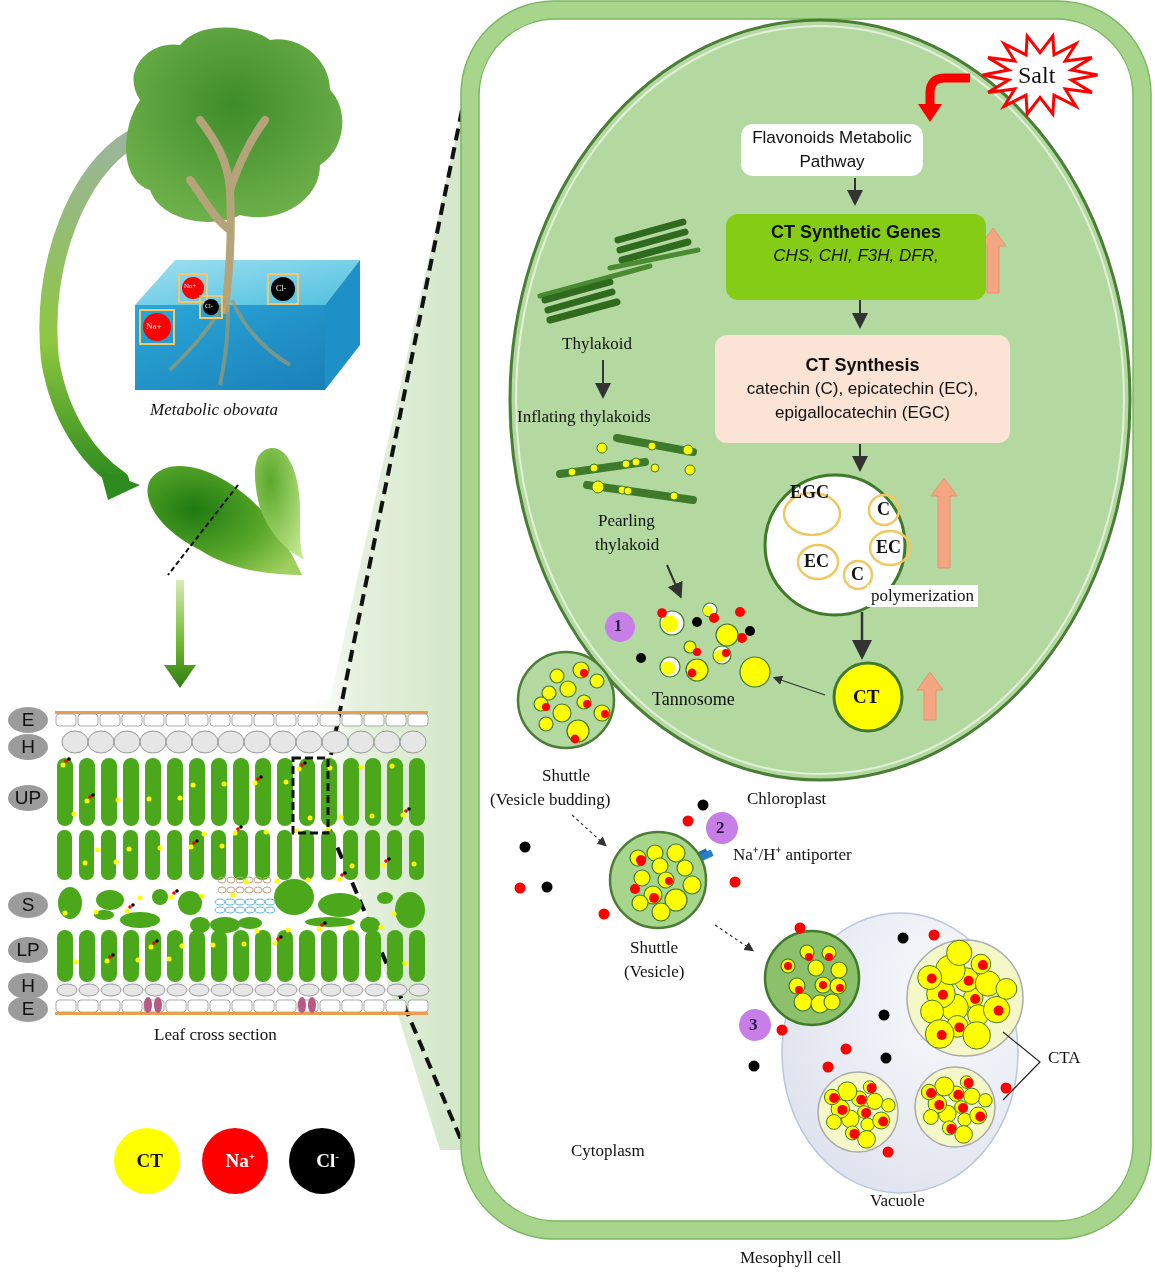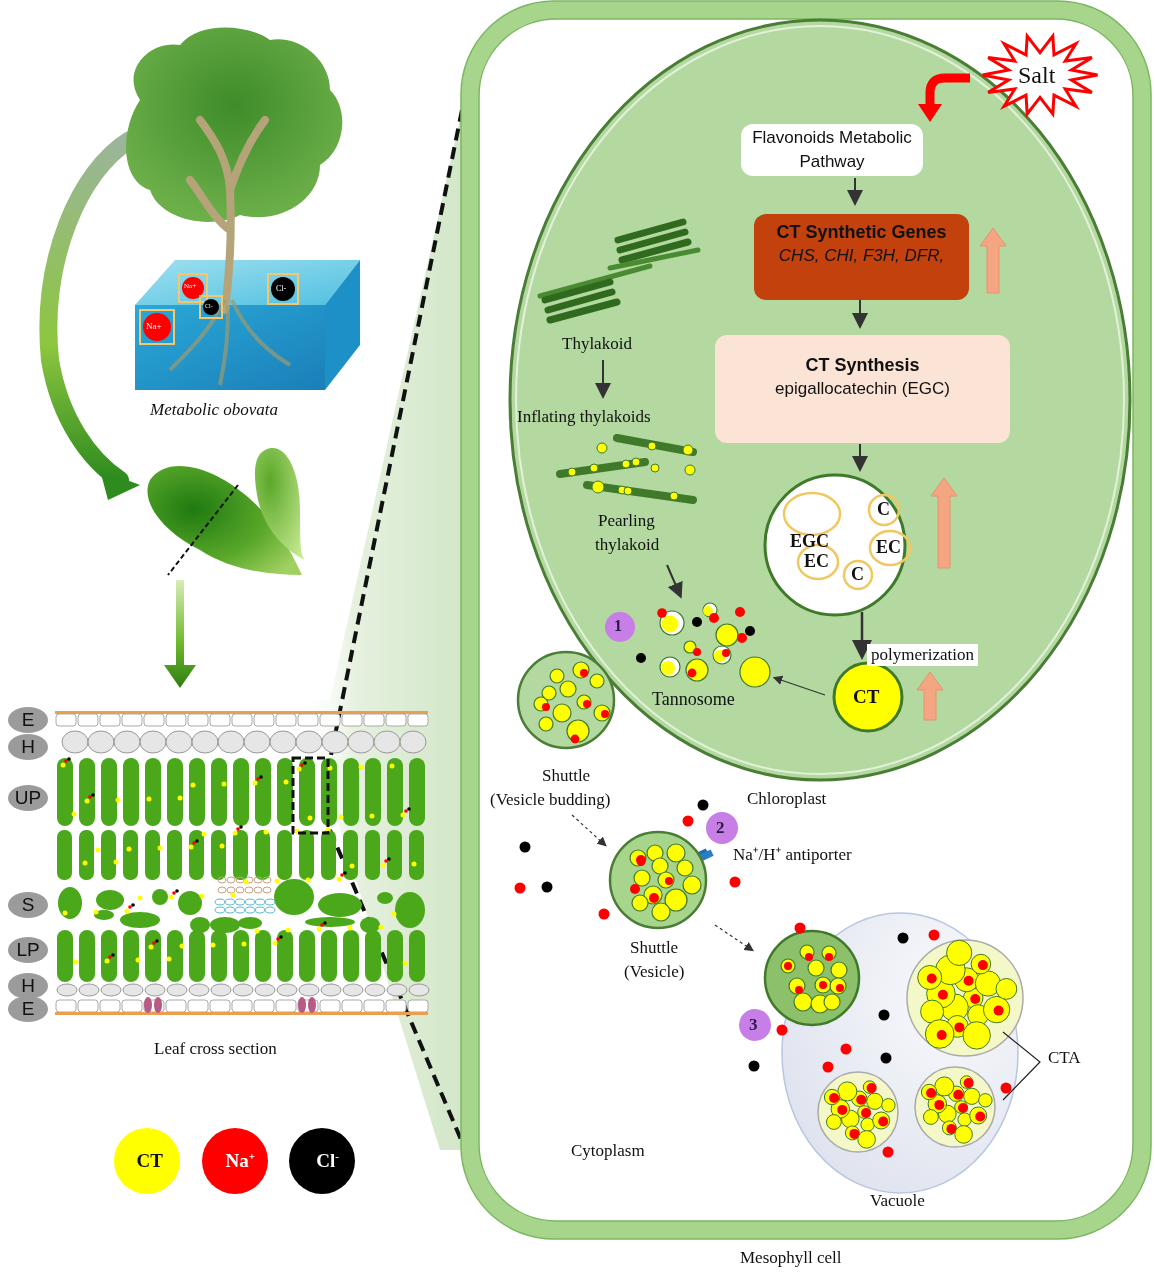--- a/index.html
+++ b/index.html
@@ -637,47 +637,48 @@
 
 <div id="layerLabels">
     <div style="position: absolute; left: 8px; top: 707px; width: 40px; height: 26px; border-radius: 50%; background: rgb(155, 155, 155); color: rgb(17, 17, 17); font-family: &quot;Liberation Sans&quot;, sans-serif; font-size: 19px; text-align: center; line-height: 26px;">E</div>
     <div style="position: absolute; left: 8px; top: 734px; width: 40px; height: 26px; border-radius: 50%; background: rgb(155, 155, 155); color: rgb(17, 17, 17); font-family: &quot;Liberation Sans&quot;, sans-serif; font-size: 19px; text-align: center; line-height: 26px;">H</div>
     <div style="position: absolute; left: 8px; top: 785px; width: 40px; height: 26px; border-radius: 50%; background: rgb(155, 155, 155); color: rgb(17, 17, 17); font-family: &quot;Liberation Sans&quot;, sans-serif; font-size: 19px; text-align: center; line-height: 26px;">UP</div>
     <div style="position: absolute; left: 8px; top: 892px; width: 40px; height: 26px; border-radius: 50%; background: rgb(155, 155, 155); color: rgb(17, 17, 17); font-family: &quot;Liberation Sans&quot;, sans-serif; font-size: 19px; text-align: center; line-height: 26px;">S</div>
     <div style="position: absolute; left: 8px; top: 937px; width: 40px; height: 26px; border-radius: 50%; background: rgb(155, 155, 155); color: rgb(17, 17, 17); font-family: &quot;Liberation Sans&quot;, sans-serif; font-size: 19px; text-align: center; line-height: 26px;">LP</div>
     <div style="position: absolute; left: 8px; top: 973px; width: 40px; height: 26px; border-radius: 50%; background: rgb(155, 155, 155); color: rgb(17, 17, 17); font-family: &quot;Liberation Sans&quot;, sans-serif; font-size: 19px; text-align: center; line-height: 26px;">H</div>
     <div style="position: absolute; left: 8px; top: 996px; width: 40px; height: 26px; border-radius: 50%; background: rgb(155, 155, 155); color: rgb(17, 17, 17); font-family: &quot;Liberation Sans&quot;, sans-serif; font-size: 19px; text-align: center; line-height: 26px;">E</div>
   </div>
-<div class="lbl" style="left:154px;top:1025px;font-size:17px;margin-top:14px;">Leaf cross section</div>
+<div class="lbl" style="left:154px;top:1025px;font-size:17px;">Leaf cross section</div>
 
 <div class="lbl b" style="left:131px;top:1150px;font-size:19px;width:32px;"><span>CT</span></div>
 <div class="lbl b" style="left:215px;top:1150px;font-size:19px;color:#fff;width:40px;"><span>Na</span><sup style="font-size:11px;">+</sup></div>
 <div class="lbl b" style="left:305px;top:1150px;font-size:19px;color:#fff;width:34px;"><span>Cl</span><sup style="font-size:11px;">-</sup></div>
 
 <div class="lbl" style="left:1018px;top:62px;font-size:24px;">Salt</div>
 
 <div class="box" style="left:741px;top:124px;width:182px;height:52px;background:#fff;font-size:17px;line-height:24px;padding-top:2px;box-sizing:border-box;white-space:normal;">Flavonoids Metabolic Pathway</div>
 
-<div class="box" style="left:726px;top:214px;width:215px;height:86px;background:#c2410c;padding-top:6px;box-sizing:border-box;margin-left:28px;">
+<div class="box" style="left:726px;top:214px;width:260px;height:86px;background:#84cc16;padding-top:6px;box-sizing:border-box;">
   <div class="b" style="font-size:18px;line-height:24px;">CT Synthetic Genes</div>
   <div class="it" style="font-size:17px;line-height:24px;">CHS, CHI, F3H, DFR,</div>
 </div>
 
 <div class="box" style="left:715px;top:335px;width:295px;height:108px;background:#fbe3d6;padding-top:18px;box-sizing:border-box;">
   <div class="b" style="font-size:18px;line-height:24px;">CT Synthesis</div>
+  <div style="font-size:17px;line-height:24px;">catechin (C), epicatechin (EC),</div>
   <div style="font-size:17px;line-height:24px;">epigallocatechin (EGC)</div>
 </div>
 
-<div class="lbl b" style="left:790px;top:531px;font-size:18px;">EGC</div>
+<div class="lbl b" style="left:790px;top:482px;font-size:18px;">EGC</div>
 <div class="lbl b" style="left:877px;top:499px;font-size:18px;">C</div>
 <div class="lbl b" style="left:804px;top:551px;font-size:18px;">EC</div>
 <div class="lbl b" style="left:876px;top:537px;font-size:18px;">EC</div>
 <div class="lbl b" style="left:851px;top:564px;font-size:18px;">C</div>
 
-<div class="lbl" style="left:867px;top:644px;font-size:17px;background:#fff;padding:1px 4px;">polymerization</div>
+<div class="lbl" style="left:867px;top:585px;font-size:17px;background:#fff;padding:1px 4px;">polymerization</div>
 <div class="lbl b" style="left:853px;top:686px;font-size:19px;">CT</div>
 
 <div class="lbl" style="left:562px;top:334px;font-size:17px;">Thylakoid</div>
 <div class="lbl" style="left:517px;top:407px;font-size:17px;">Inflating thylakoids</div>
 <div class="lbl" style="left:598px;top:511px;font-size:17px;">Pearling</div>
 <div class="lbl" style="left:595px;top:535px;font-size:17px;">thylakoid</div>
 
 <div class="lbl" style="left:652px;top:689px;font-size:18px;">Tannosome</div>
 <div class="lbl" style="left:747px;top:789px;font-size:17px;">Chloroplast</div>
 

